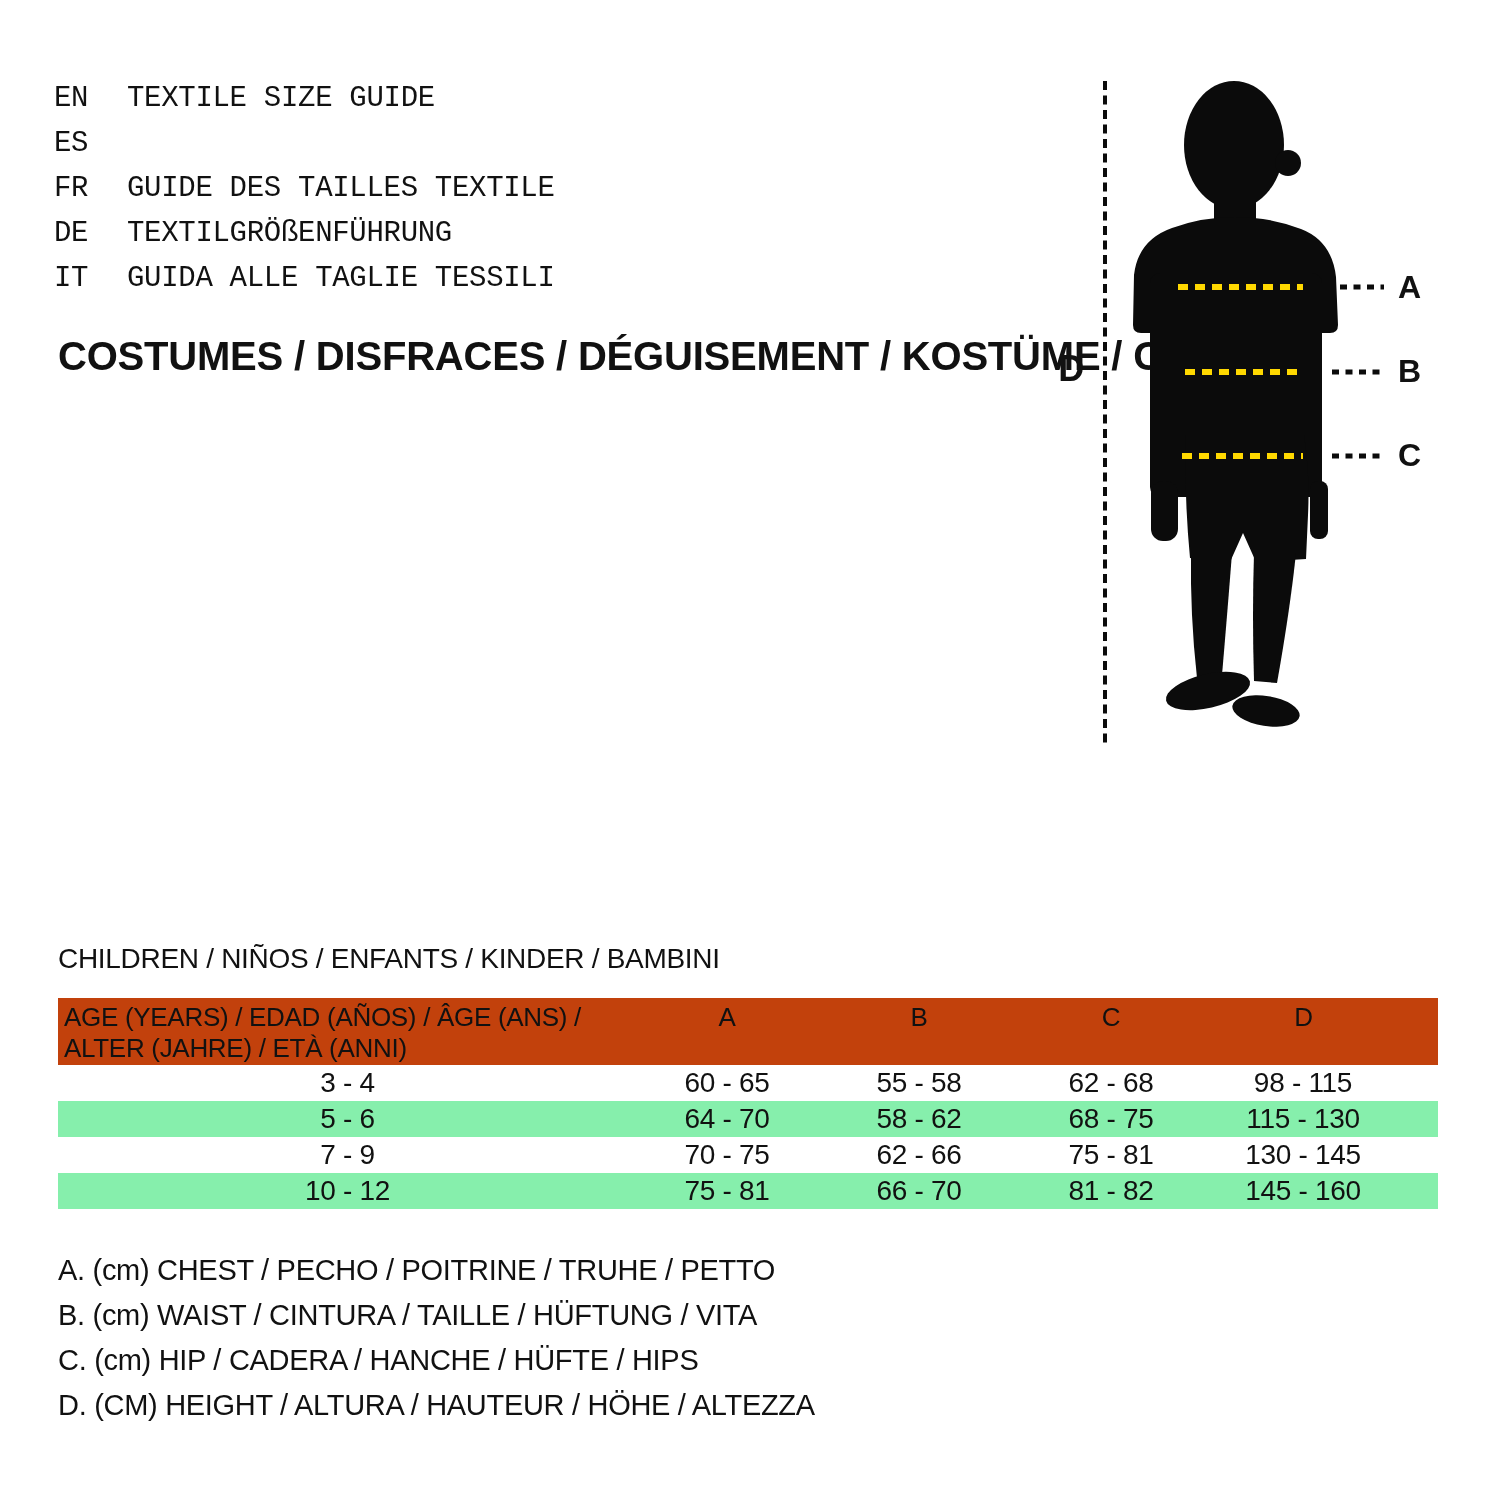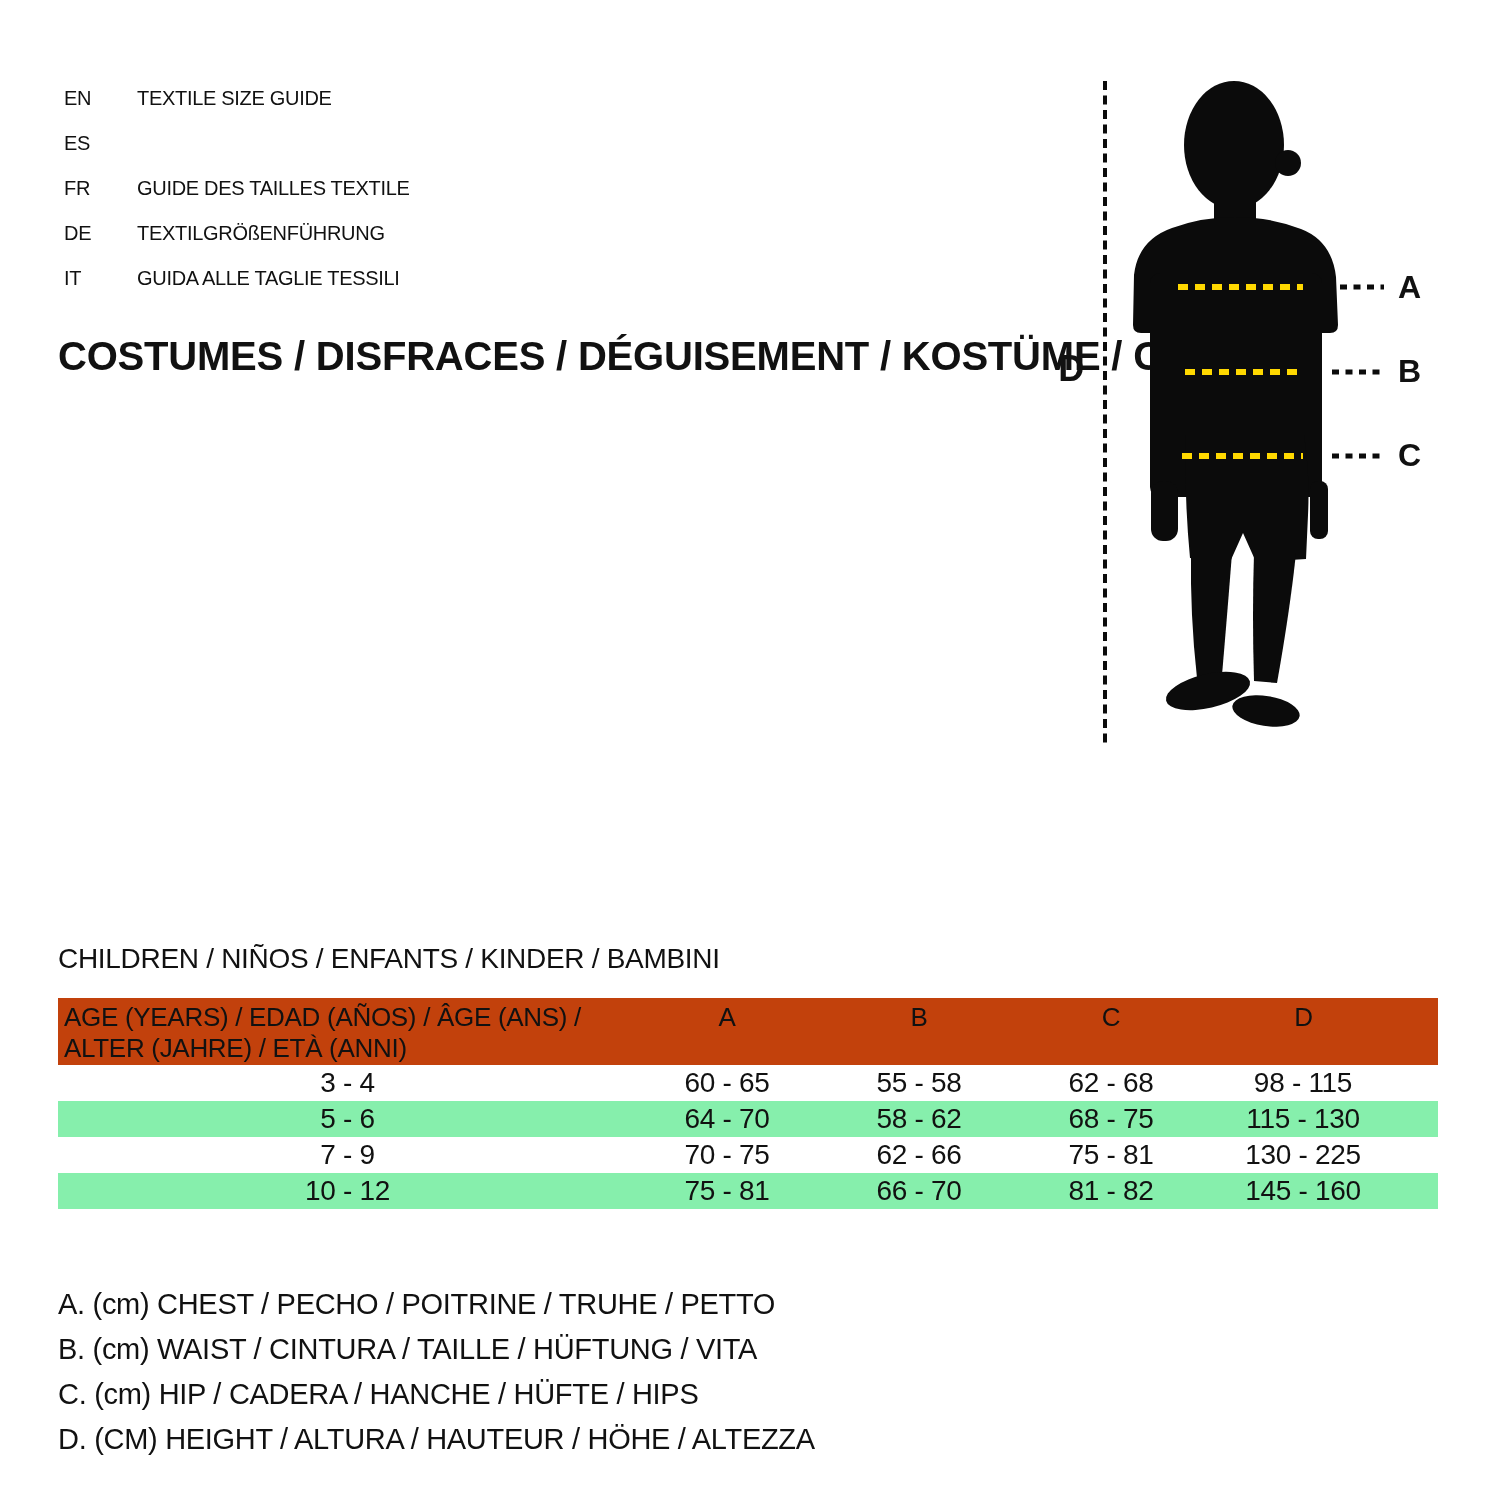--- a/index.html
+++ b/index.html
@@ -9,21 +9,21 @@
     width: 1501px;
     height: 1500px;
     background: #ffffff;
     font-family: "Liberation Sans", "DejaVu Sans", sans-serif;
     color: #111111;
     overflow: hidden;
     letter-spacing: -0.3px;
   }
 
   
-  .languages { position: absolute; left: 64px; top: 76px; font-size: 20px; }
+  .languages { position: absolute; left: 54px; top: 76px; font-size: 29px; font-family: Liberation Mono, monospace; }
   .lang-row  { display: flex; height: 45px; line-height: 45px; }
   .lang-code { width: 73px; flex: 0 0 73px; }
 
   
   .costumes {
     position: absolute; left: 58px; top: 336px;
     font-size: 40px; font-weight: bold; line-height: 40px; letter-spacing: -0.2px;
     white-space: nowrap;
   }
 
@@ -50,21 +50,21 @@
   .size-table th.age-head { text-align: left; padding-left: 6px; }
   .size-table th.col-head { text-align: center; }
   .size-table tbody tr { height: 36px; }
   .size-table tbody tr.alt { background: #86efac; }
   .size-table td { padding: 0; line-height: 36px; }
   .size-table td.age-cell { text-align: center; padding-left: 6px; }
   .size-table td.val-cell { text-align: center; }
   .size-table .last-col { padding-right: 39px; }
 
   
-  .legend { position: absolute; left: 58px; top: 1248px; font-size: 29px; margin-top: 34px; }
+  .legend { position: absolute; left: 58px; top: 1248px; font-size: 29px; }
   .legend-item { height: 45px; line-height: 45px; white-space: nowrap; }
 </style>
 </head>
 <body>
 
 <div class="canvas">
 
   <div class="languages">
     <div class="lang-row">
       <span class="lang-code">EN</span>
@@ -161,21 +161,21 @@
         <td class="val-cell">64 - 70</td>
         <td class="val-cell">58 - 62</td>
         <td class="val-cell">68 - 75</td>
         <td class="val-cell last-col">115 - 130</td>
       </tr>
       <tr>
         <td class="age-cell">7 - 9</td>
         <td class="val-cell">70 - 75</td>
         <td class="val-cell">62 - 66</td>
         <td class="val-cell">75 - 81</td>
-        <td class="val-cell last-col">130 - 225</td>
+        <td class="val-cell last-col">130 - 145</td>
       </tr>
       <tr class="alt">
         <td class="age-cell">10 - 12</td>
         <td class="val-cell">75 - 81</td>
         <td class="val-cell">66 - 70</td>
         <td class="val-cell">81 - 82</td>
         <td class="val-cell last-col">145 - 160</td>
       </tr>
     </tbody>
   </table>

